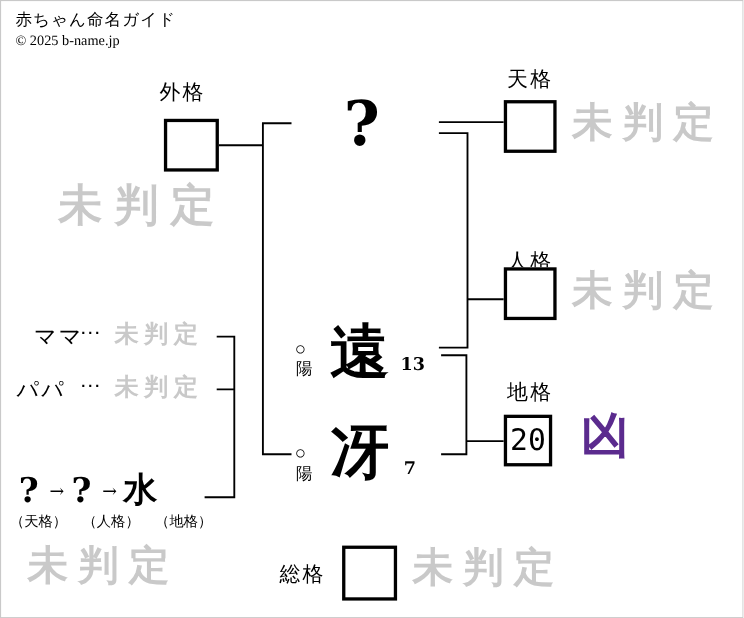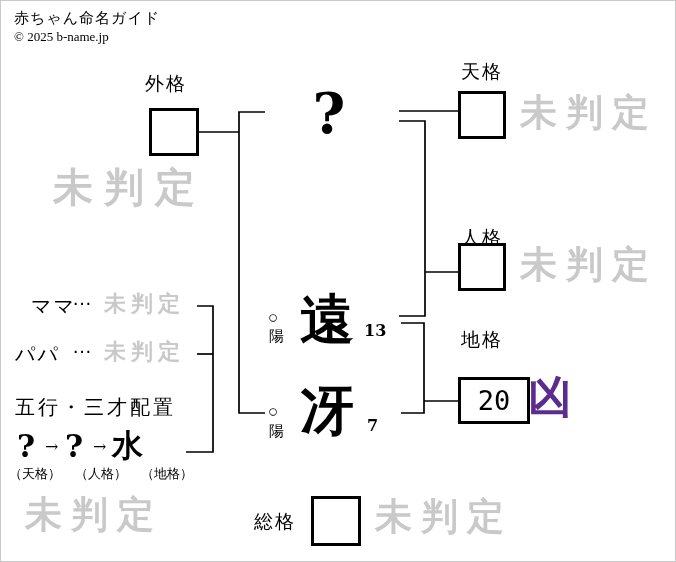--- a/index.html
+++ b/index.html
@@ -97,36 +97,35 @@
   <div class="abs marker-circle gothic" style="left:267px;top:308px">○</div>
   <div class="abs marker-label gothic" style="left:268px;top:327px">陽</div>
   <div class="abs name-char mincho" style="left:299px;top:291px">遠</div>
   <div class="abs strokes mincho" style="left:363px;top:322px">13</div>
 
   <div class="abs marker-circle gothic" style="left:267px;top:402px">○</div>
   <div class="abs marker-label gothic" style="left:268px;top:422px">陽</div>
   <div class="abs name-char mincho" style="left:299px;top:382px">冴</div>
   <div class="abs strokes mincho" style="left:366px;top:417px">7</div>
 
-  <div class="abs kaku-label gothic" style="left:457px;top:326px;width:48px">地格</div>
-  <div class="kaku-box" style="left:457px;top:376px;width:72px;height:47px">
+  <div class="abs kaku-label gothic" style="left:457px;top:343px;width:48px">地格</div>
+  <div class="kaku-box" style="left:457px;top:376px;width:44px;height:47px">
     <span>20</span>
   </div>
   <div class="abs kyo mincho" style="left: 527px; top: 374px; color: rgb(91, 43, 142);">凶</div>
 
 
   <div class="abs row-label gothic" style="left:30px;top:292px">ママ</div>
   <div class="abs row-dots gothic" style="left:71px;top:286px">…</div>
   <div class="wm wm-small" style="left: 103px; top: 294px; color: rgb(201, 201, 201);">未判定</div>
 
   <div class="abs row-label gothic" style="left:14px;top:340px">パパ</div>
   <div class="abs row-dots gothic" style="left:71px;top:334px">…</div>
   <div class="wm wm-small" style="left: 103px; top: 342px; color: rgb(201, 201, 201);">未判定</div>
 
-  <div class="abs section-title gothic" style="left:14px;top:393px">五行・三才配置</div>
 
   <div class="abs gogyo-char mincho" style="left:16px;top:430px">?</div>
   <div class="abs gogyo-arrow mincho" style="left:44px;top:438px">→</div>
   <div class="abs gogyo-char mincho" style="left:64px;top:430px">?</div>
   <div class="abs gogyo-arrow mincho" style="left:92px;top:438px">→</div>
   <div class="abs gogyo-char mincho" style="left:111px;top:429px">水</div>
 
   <div class="abs gogyo-sub gothic" style="left:8px;top:466px">（天格）</div>
   <div class="abs gogyo-sub gothic" style="left:74px;top:466px">（人格）</div>
   <div class="abs gogyo-sub gothic" style="left:140px;top:466px">（地格）</div>

